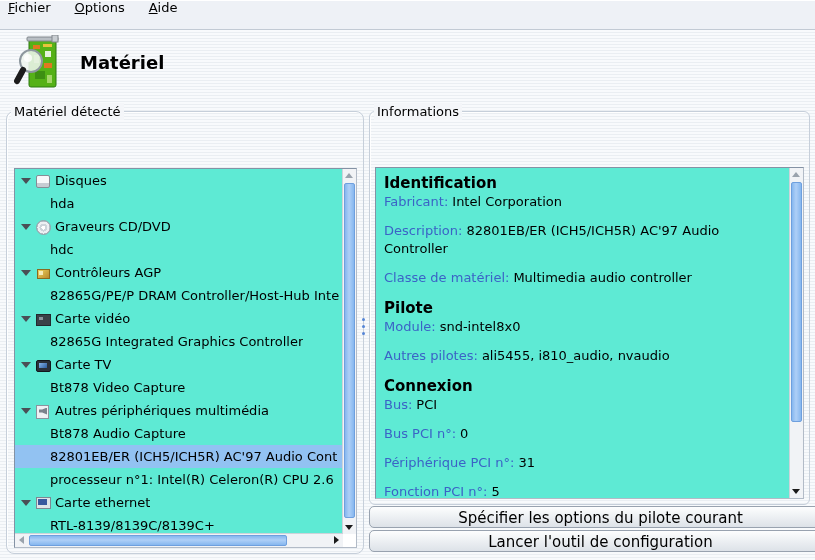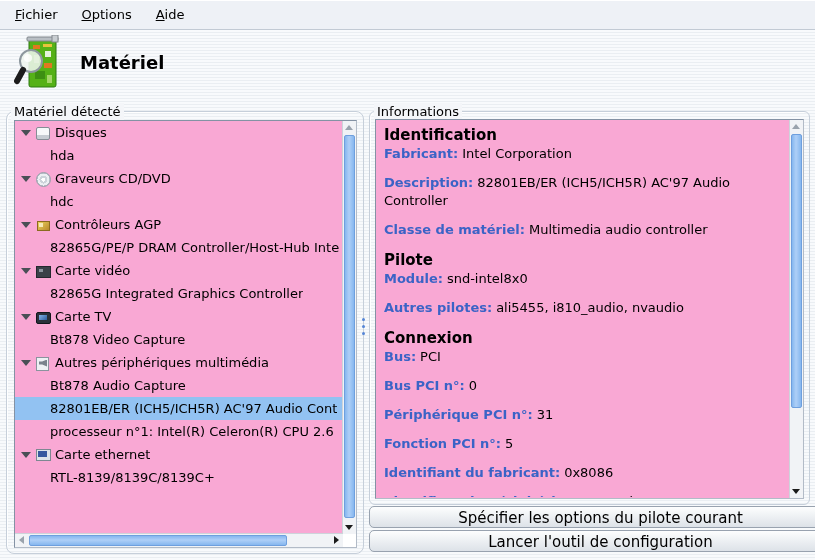--- a/index.html
+++ b/index.html
@@ -7,35 +7,35 @@
     width:815px;height:560px;position:relative;overflow:hidden;
     font-family:"DejaVu Sans","Liberation Sans",sans-serif;
     font-size:13px;color:#000;
     background:repeating-linear-gradient(180deg,#f8fafc 0px,#f8fafc 2px,#eaeef2 2px,#eaeef2 3px);
   }
   
   .menubar{
     position:absolute;top:0;left:0;right:0;height:29px;
     background:#eef1f6;border-bottom:1px solid #c2cad4;
     box-shadow:inset 0 1px 0 #ffffff;
-    display:flex;align-items:center;padding-left:7px;
+    display:flex;align-items:flex-start;padding-left:0;
   }
   .mi{display:inline-block;padding:0 8px;margin-right:8px;cursor:default;}
   .mi::first-letter{text-decoration:underline;}
   
   .hw-icon{position:absolute;left:14px;top:35px;width:50px;height:56px;}
   .page-title{position:absolute;left:80px;top:52px;font-size:18px;font-weight:bold;}
   
   .group{position:absolute;border:1px solid #c6cfda;border-radius:6px;
          box-shadow:inset 1px 1px 0 rgba(255,255,255,.9);}
   .group>.glabel{position:absolute;top:-9px;left:4px;padding:0 3px;background:#f4f6f9;line-height:17px;}
   #group-detected{left:6px;top:111px;width:356px;height:441px;border-radius:8px;}
   #group-info{left:369px;top:111px;width:439px;height:392px;}
   
-  .sunken{background:#f9a8d4;border:1px solid;border-color:#8492a4 #b2bbc7 #b2bbc7 #8492a4;}
+  .sunken{background:#5eead4;border:1px solid;border-color:#8492a4 #b2bbc7 #b2bbc7 #8492a4;margin-top:48px;}
   #tree{position:absolute;left:7px;top:8px;right:6px;bottom:5px;overflow:hidden;}
   #tree-rows{position:absolute;left:0;top:0;right:13px;bottom:13px;overflow:hidden;}
   .trow{display:flex;align-items:center;height:23px;padding-left:2px;white-space:nowrap;overflow:hidden;cursor:default;}
   .trow.sel{background:var(--sel-color);}
   .expander{width:0;height:0;border-left:5px solid transparent;border-right:5px solid transparent;
             border-top:6px solid #4a4f56;margin:0 4px 0 4px;flex:none;}
   .tlabel{overflow:hidden;}
   .tlabel.dev{margin-left:33px;}
   .ticon{width:16px;height:16px;display:inline-block;position:relative;margin-right:4px;flex:none;}
   .ticon::before,.ticon::after{content:'';position:absolute;}
@@ -78,21 +78,21 @@
   #tree .vthumb{top:14px;bottom:16px;}
   #tree .hthumb{left:14px;width:78%;}
   
   #splitter{position:absolute;left:362px;top:318px;width:4px;height:22px;}
   #splitter i{display:block;width:3px;height:3px;border-radius:50%;background:#5585d6;margin:0 0 4px 0;}
   
   #info-box{position:absolute;left:5px;top:7px;right:5px;bottom:5px;overflow:hidden;}
   #info-content{position:absolute;left:1px;top:1px;right:14px;bottom:1px;overflow:hidden;padding:2px 4px 16px 7px;}
   .iheading{font-size:15px;font-weight:bold;line-height:20px;margin-top:2px;}
   .ifield{line-height:18px;margin-bottom:11px;}
-  .flabel{color:var(--label-blue);font-weight:bold;margin-right:4px;}
+  .flabel{color:var(--label-blue);font-weight:normal;margin-right:4px;}
   #info-box .vthumb{top:14px;height:72%;}
   
   .action-btn{position:absolute;left:369px;width:463px;height:22px;
     border:1px solid #98a2af;border-radius:5px;
     background:linear-gradient(180deg,#fdfefe,#eef1f4 45%,#dde2e8 100%);
     font-family:inherit;font-size:15px;color:#000;text-align:center;line-height:20px;cursor:default;}
   #btn-options{top:506px;}
   #btn-config{top:530px;}
 </style>
 </head>

